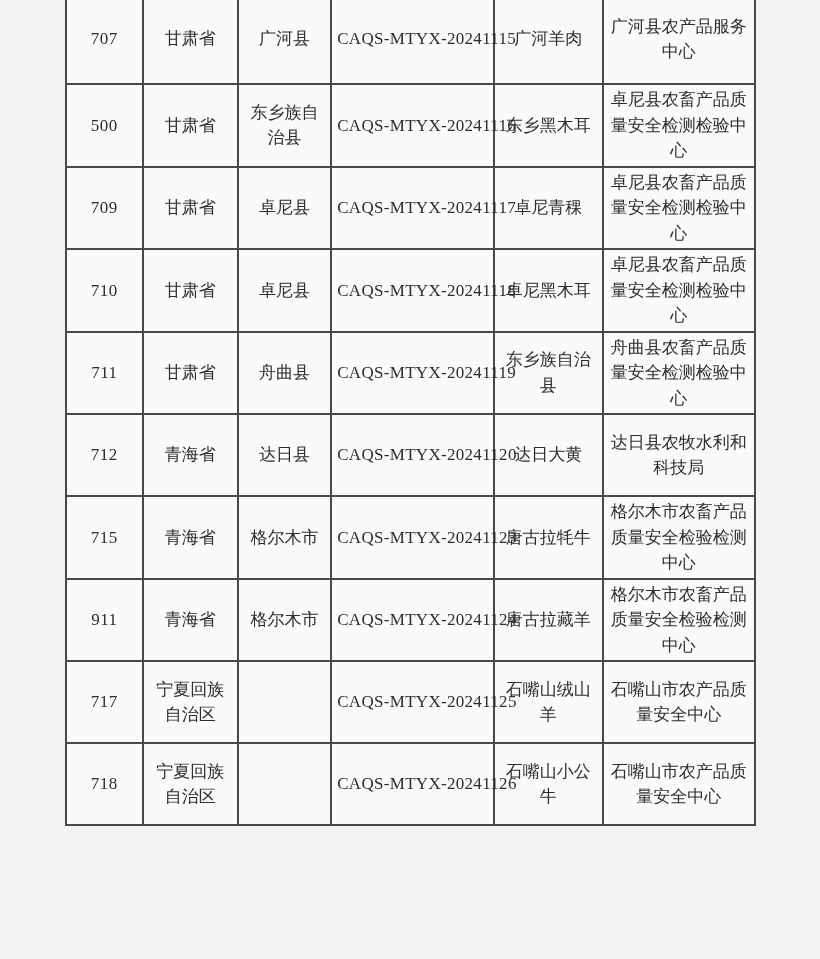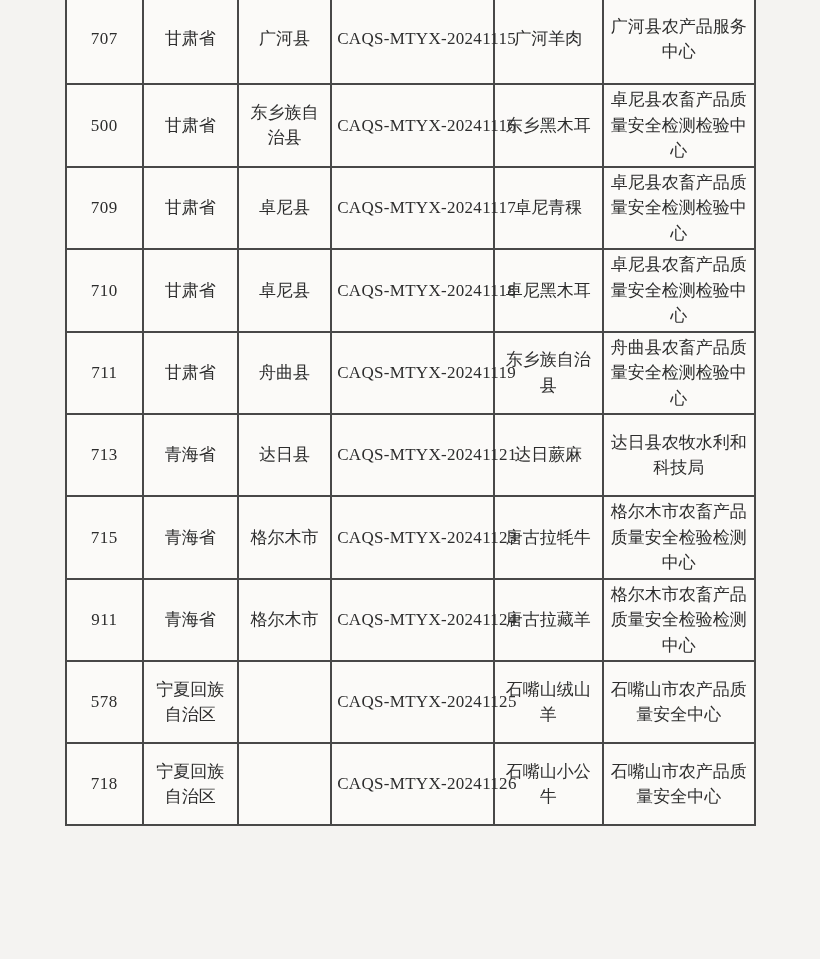--- a/index.html
+++ b/index.html
@@ -109,45 +109,45 @@
         </tr>
         <tr>
           <td class="col-index">711</td>
           <td class="col-province">甘肃省</td>
           <td class="col-county">舟曲县</td>
           <td class="col-code">CAQS-MTYX-20241119</td>
           <td class="col-product">东乡族自治县</td>
           <td class="col-organization">舟曲县农畜产品质量安全检测检验中心</td>
         </tr>
         <tr>
-          <td class="col-index">713</td>
+          <td class="col-index">712</td>
           <td class="col-province">青海省</td>
           <td class="col-county">达日县</td>
-          <td class="col-code">CAQS-MTYX-20241121</td>
-          <td class="col-product">达日蕨麻</td>
+          <td class="col-code">CAQS-MTYX-20241120</td>
+          <td class="col-product">达日大黄</td>
           <td class="col-organization">达日县农牧水利和科技局</td>
         </tr>
         <tr>
           <td class="col-index">715</td>
           <td class="col-province">青海省</td>
           <td class="col-county">格尔木市</td>
           <td class="col-code">CAQS-MTYX-20241123</td>
           <td class="col-product">唐古拉牦牛</td>
           <td class="col-organization">格尔木市农畜产品质量安全检验检测中心</td>
         </tr>
         <tr>
           <td class="col-index">911</td>
           <td class="col-province">青海省</td>
           <td class="col-county">格尔木市</td>
           <td class="col-code">CAQS-MTYX-20241124</td>
           <td class="col-product">唐古拉藏羊</td>
           <td class="col-organization">格尔木市农畜产品质量安全检验检测中心</td>
         </tr>
         <tr>
-          <td class="col-index">578</td>
+          <td class="col-index">717</td>
           <td class="col-province">宁夏回族自治区</td>
           <td class="col-county"></td>
           <td class="col-code">CAQS-MTYX-20241125</td>
           <td class="col-product">石嘴山绒山羊</td>
           <td class="col-organization">石嘴山市农产品质量安全中心</td>
         </tr>
         <tr>
           <td class="col-index">718</td>
           <td class="col-province">宁夏回族自治区</td>
           <td class="col-county"></td>

